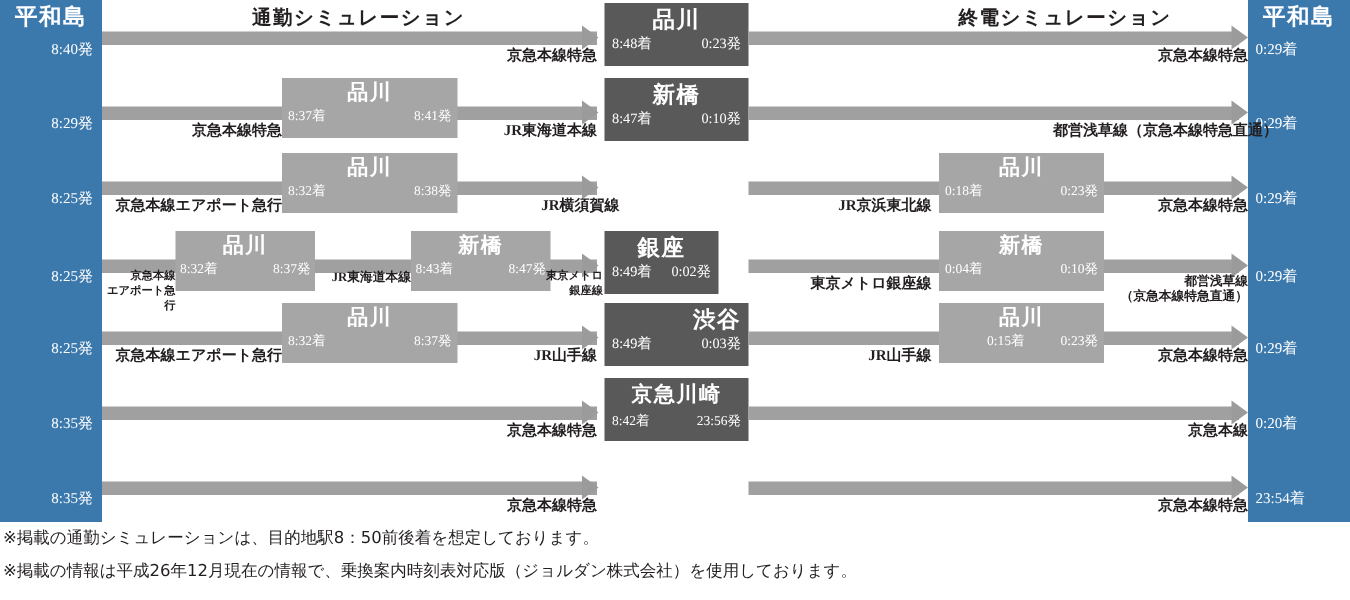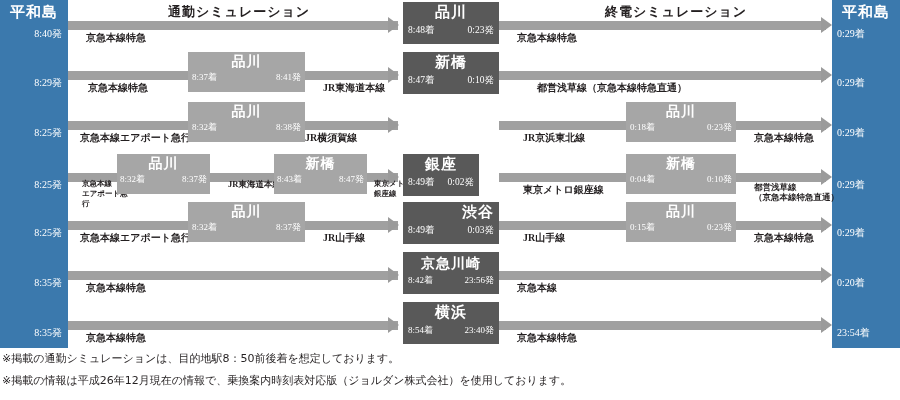--- a/index.html
+++ b/index.html
@@ -64,40 +64,38 @@
     color:#ffffff;
     text-align:center;
   }
   .stationbox.mid{background:#a6a6a6;}
   .stationbox.hub{background:#595959;}
   .stationbox .sname{
     display:block;
     font-weight:bold;
     letter-spacing:1px;
     white-space:nowrap;
-    font-family:Liberation Mono, monospace;
   }
   .stationbox .stimes{
     display:flex;
     justify-content:space-between;
     align-items:flex-end;
     white-space:nowrap;
   }
   .stationbox .stimes span{display:inline-block;}
 
   
   .linelabel{
     position:absolute;
-    text-align:left;
+    text-align:right;
     font-size:9px;
     font-weight:bold;
     line-height:10px;
     color:#231f20;
     white-space:nowrap;
-    padding-left:18px;
   }
   .linelabel.big{font-size:10px;}
   .linelabel.two{white-space:normal;line-height:10px;}
 
   
   .footnotes{
     position:absolute;left:2px;top:352px;width:896px;
     font-family:"DejaVu Sans","Liberation Sans",sans-serif;
   }
   .footnote{
@@ -105,21 +103,21 @@
     margin-bottom:8px;
     white-space:nowrap;
   }
 </style>
 </head>
 <body>
 
 <div id="root">
 
   <div class="section-title" style="left:168px;top:3px;">通勤シミュレーション</div>
-  <div class="section-title" style="left:605px;top:3px;">終電シミュレーション</div>
+  <div class="section-title" style="left:639px;top:3px;">終電シミュレーション</div>
 
   <div class="endcol left">
     <div class="colname">平和島</div>
     <div class="endtime" style="top:28px;">8:40発</div>
     <div class="endtime" style="top:77px;">8:29発</div>
     <div class="endtime" style="top:127px;">8:25発</div>
     <div class="endtime" style="top:179px;">8:25発</div>
     <div class="endtime" style="top:227px;">8:25発</div>
     <div class="endtime" style="top:277px;">8:35発</div>
     <div class="endtime" style="top:327px;">8:35発</div>
@@ -183,21 +181,21 @@
   <div class="linelabel big" style="left:62px;top:133px;width:126px;">京急本線エアポート急行</div>
 
   <div class="stationbox mid" style="left:188px;top:102px;width:117px;height:40px;padding:1px 4px;">
     <span class="sname" style="font-size:14px;line-height:19px;">品川</span>
     <span class="stimes" style="font-size:9px;line-height:11px;">
       <span>8:32着</span>
       <span>8:38発</span>
     </span>
   </div>
 
-  <div class="linelabel big" style="left:287px;top:133px;width:93px;">JR横須賀線</div>
+  <div class="linelabel big" style="left:320px;top:133px;width:93px;">JR横須賀線</div>
 
 
   <div class="arrow" style="left:499px;top:121px;width:327px;"></div>
   <div class="arrowhead" style="left:821px;top:117px;"></div>
   <div class="linelabel big" style="left:505px;top:133px;width:116px;">JR京浜東北線</div>
 
   <div class="stationbox mid" style="left:626px;top:102px;width:110px;height:40px;padding:1px 4px;">
     <span class="sname" style="font-size:14px;line-height:19px;">品川</span>
     <span class="stimes" style="font-size:9px;line-height:11px;">
       <span>0:18着</span>
@@ -274,21 +272,21 @@
       <span>0:03発</span>
     </span>
   </div>
 
   <div class="arrow" style="left:499px;top:221px;width:327px;"></div>
   <div class="arrowhead" style="left:821px;top:217px;"></div>
   <div class="linelabel big" style="left:505px;top:233px;width:116px;">JR山手線</div>
 
   <div class="stationbox mid" style="left:626px;top:202px;width:110px;height:40px;padding:1px 4px;">
     <span class="sname" style="font-size:14px;line-height:19px;">品川</span>
-    <span class="stimes" style="font-size:9px;line-height:11px;">
+    <span class="stimes" style="font-size:9px;line-height:11px;margin-left:28px;">
       <span>0:15着</span>
       <span>0:23発</span>
     </span>
   </div>
 
   <div class="linelabel big" style="left:736px;top:233px;width:96px;">京急本線特急</div>
 
   <div class="arrow" style="left:68px;top:271px;width:330px;"></div>
   <div class="arrowhead" style="left:388px;top:267px;"></div>
   <div class="linelabel big" style="left:68px;top:283px;width:330px;">京急本線特急</div>
@@ -302,27 +300,20 @@
   </div>
 
   <div class="arrow" style="left:499px;top:271px;width:327px;"></div>
   <div class="arrowhead" style="left:821px;top:267px;"></div>
   <div class="linelabel big" style="left:499px;top:283px;width:333px;">京急本線</div>
 
   <div class="arrow" style="left:68px;top:321px;width:330px;"></div>
   <div class="arrowhead" style="left:388px;top:317px;"></div>
   <div class="linelabel big" style="left:68px;top:333px;width:330px;">京急本線特急</div>
 
-  <div class="stationbox hub" style="left:403px;top:302px;width:96px;height:42px;padding:2px 5px;">
-    <span class="sname" style="font-size:15px;line-height:20px;">横浜</span>
-    <span class="stimes" style="font-size:9px;line-height:12px;">
-      <span>8:54着</span>
-      <span>23:40発</span>
-    </span>
-  </div>
 
   <div class="arrow" style="left:499px;top:321px;width:327px;"></div>
   <div class="arrowhead" style="left:821px;top:317px;"></div>
   <div class="linelabel big" style="left:499px;top:333px;width:333px;">京急本線特急</div>
 
   <div class="footnotes">
     <div class="footnote">※掲載の通勤シミュレーションは、目的地駅8：50前後着を想定しております。</div>
     <div class="footnote">※掲載の情報は平成26年12月現在の情報で、乗換案内時刻表対応版（ジョルダン株式会社）を使用しております。</div>
   </div>
 

